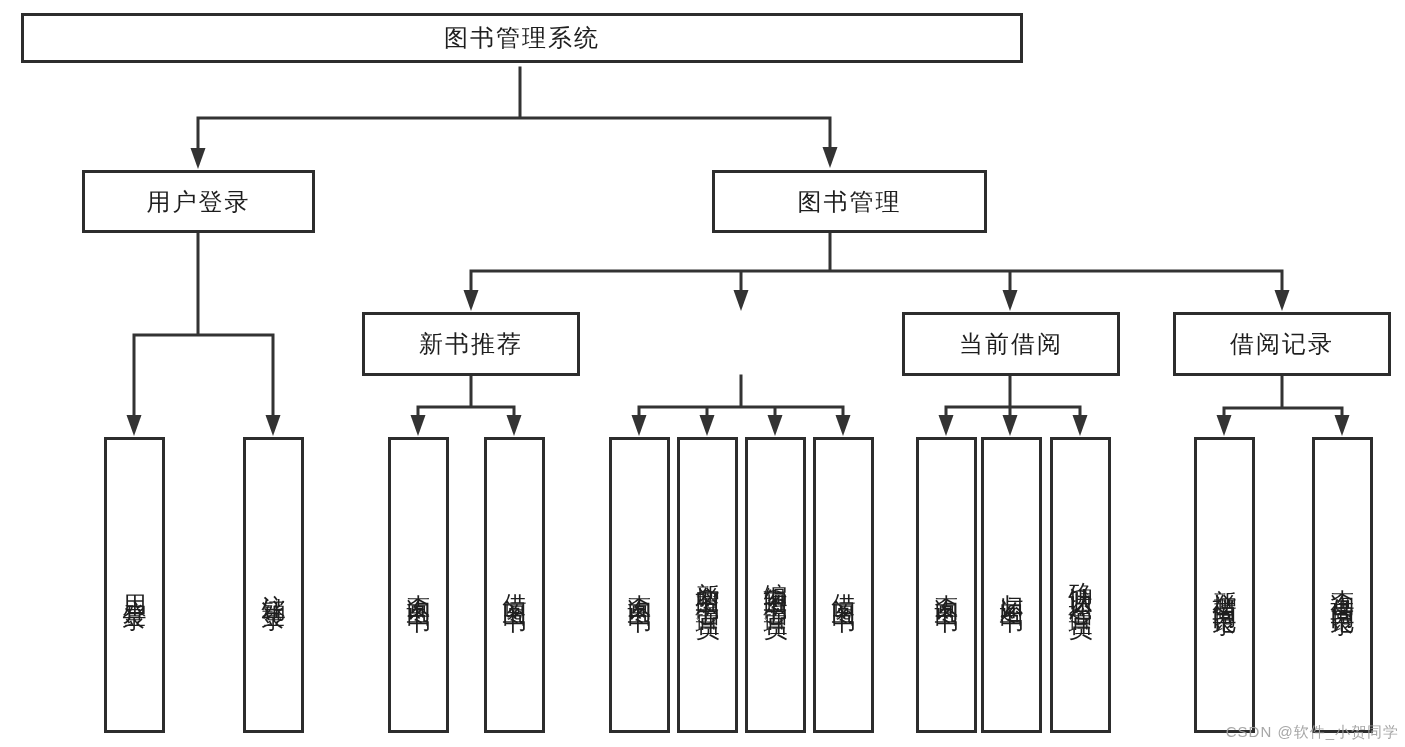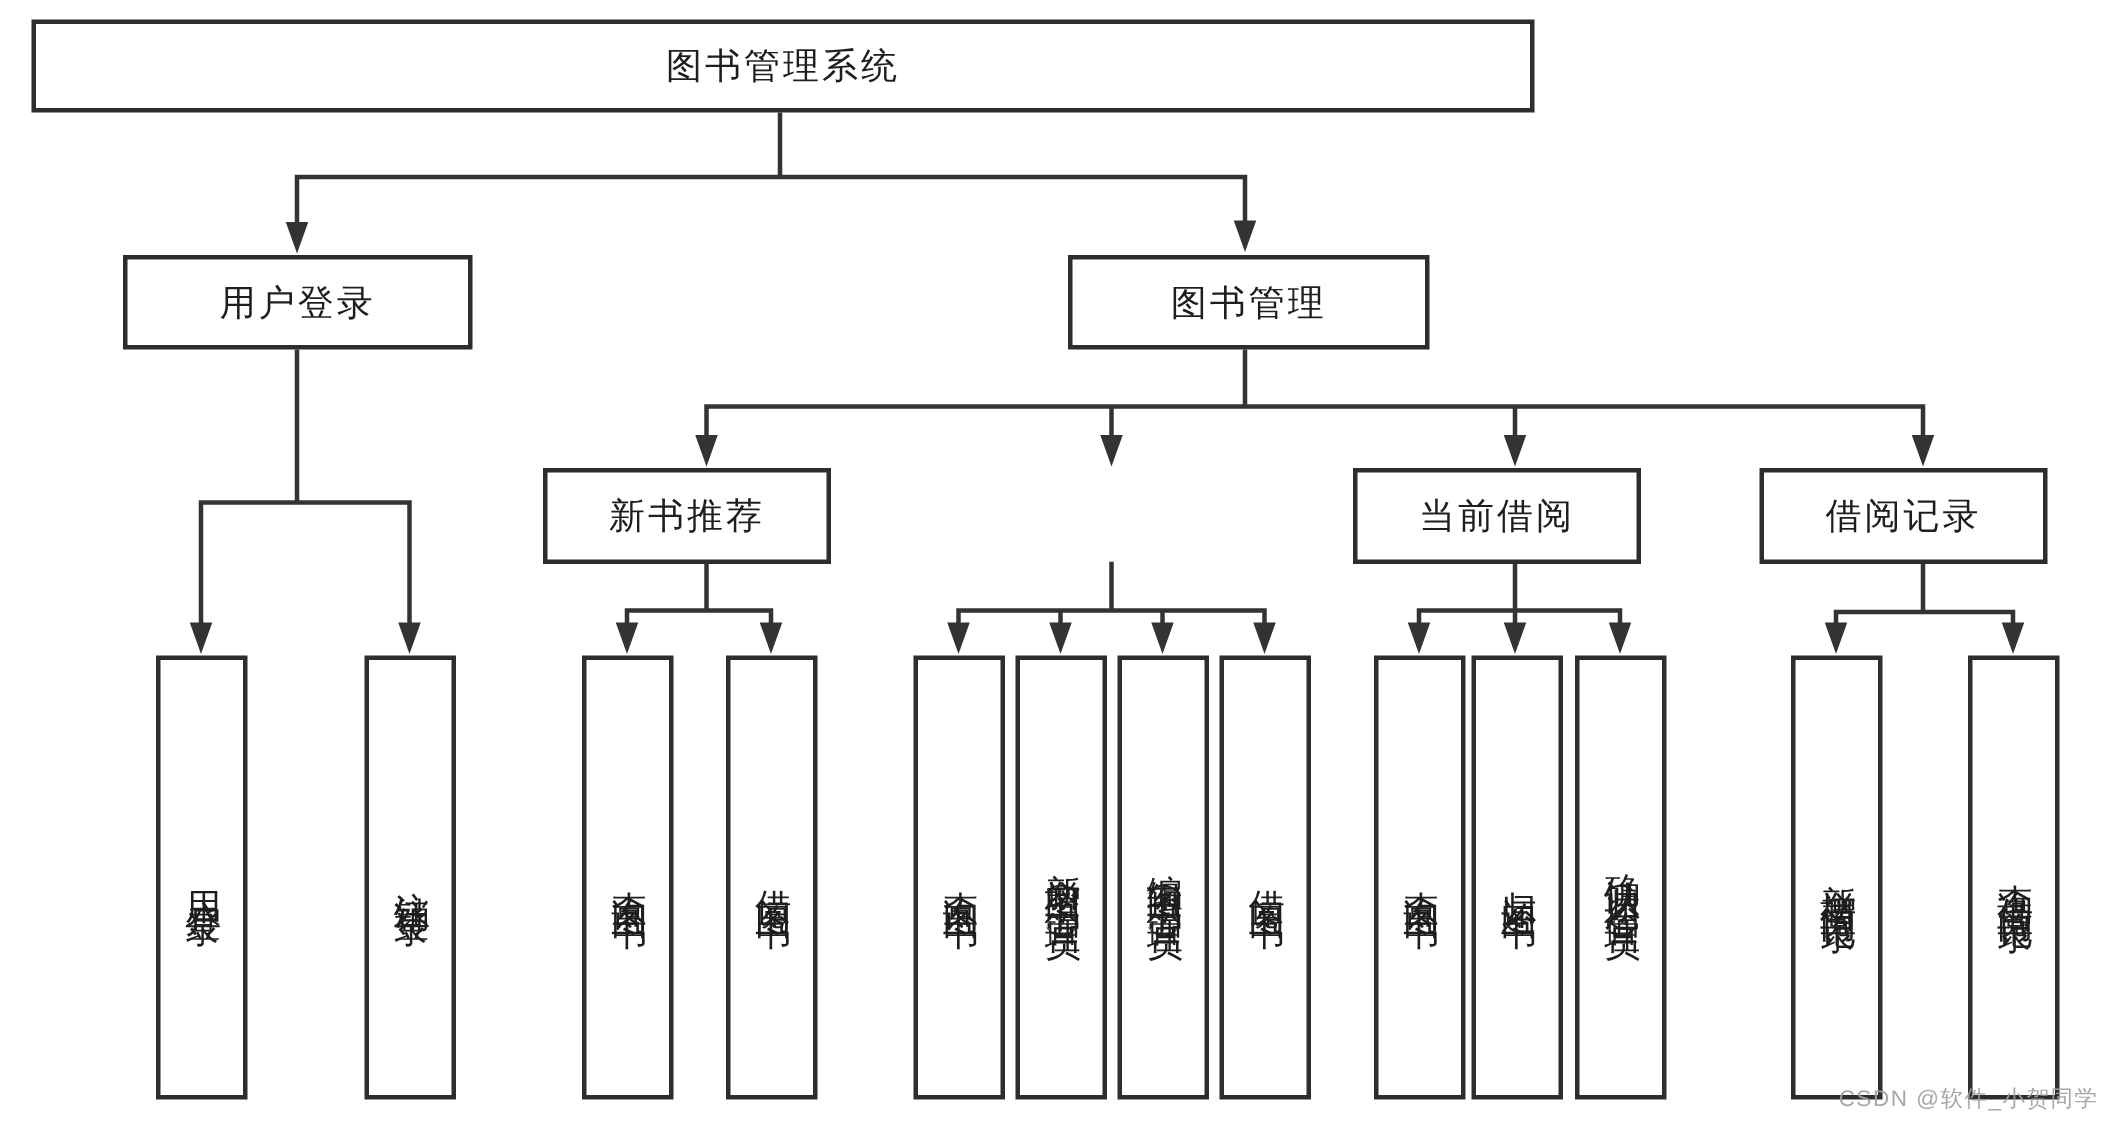--- a/index.html
+++ b/index.html
@@ -43,24 +43,24 @@
     display: flex;
     align-items: center;
     justify-content: center;
     font-size: 24px;
     letter-spacing: 2px;
     z-index: 2;
     white-space: nowrap;
   }
 
   
-  .n-root  { left: 21px;   top: 13px;  width: 1002px; height: 62px; }
+  .n-root  { left: 21px;   top: 13px;  width: 1002px; height: 50px; }
   .n-l2a   { left: 82px;   top: 170px; width: 233px;  height: 63px; }
-  .n-l2b   { left: 712px;  top: 170px; width: 241px;  height: 63px; }
-  .n-l3    { top: 312px; width: 192px; height: 64px; }
+  .n-l2b   { left: 712px;  top: 170px; width: 275px;  height: 63px; }
+  .n-l3    { top: 312px; width: 218px; height: 64px; }
   .n-l3a   { left: 362px; }
   .n-l3b   { left: 632px; }
   .n-l3c   { left: 902px; }
   .n-l3d   { left: 1173px; }
 
   
   .leaf {
     top: 437px;
     width: 61px;
     height: 296px;

